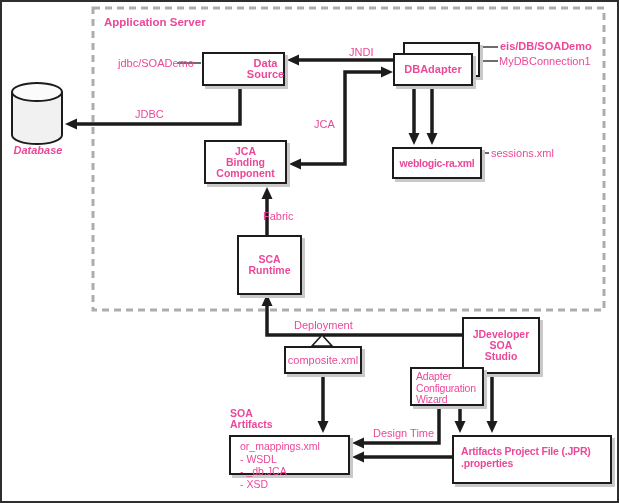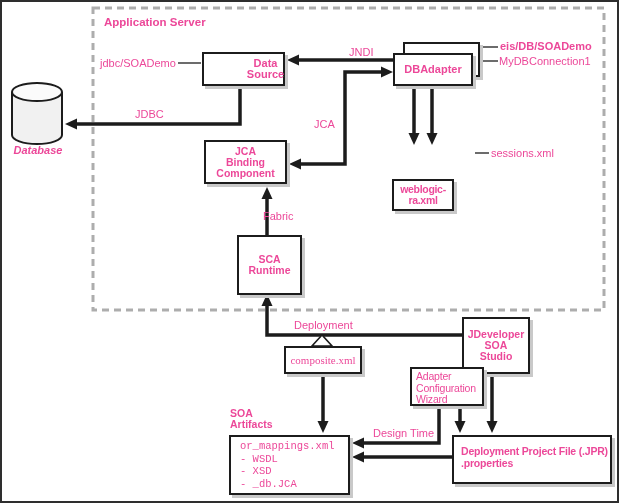--- a/index.html
+++ b/index.html
@@ -9,30 +9,30 @@
     font-family:"Liberation Sans",sans-serif;color:#ec4899;
     -webkit-font-smoothing:antialiased;
   }
   #wires{position:absolute;left:0;top:0;width:619px;height:503px;}
   .box{
     position:absolute;background:#fff;border:2px solid #1c1c1c;box-sizing:border-box;
     display:flex;flex-direction:column;align-items:center;justify-content:center;
     font-weight:bold;font-size:10.5px;line-height:11px;text-align:center;
     box-shadow:3px 3px 0 #c9c9c9;
   }
-  .box.plain{font-weight:normal;font-family:Liberation Serif, serif;}
+  .box.plain{font-weight:normal;}
   .lbl{position:absolute;font-size:11px;line-height:12px;white-space:nowrap;}
   .lbl.bold{font-weight:bold;}
   .tight{letter-spacing:-0.3px;}
   #app-server-label{font-size:11.5px;font-weight:bold;}
   #soa-heading{position:absolute;left:228px;top:406px;font-size:10.5px;font-weight:bold;line-height:11px;}
   #soa-artifacts-box{
-    position:absolute;left:227px;top:433px;width:121px;height:60px;background:#fff;
+    position:absolute;left:227px;top:433px;width:121px;height:40px;background:#fff;
     border:2px solid #1c1c1c;box-sizing:border-box;box-shadow:3px 3px 0 #c9c9c9;
-    font-size:10.5px;line-height:12.5px;padding:3px 0 0 9px;font-family:Liberation Mono, monospace;
+    font-size:10.5px;line-height:12.5px;padding:3px 0 0 9px;
   }
   #jpr-box{
     position:absolute;left:450px;top:433px;width:160px;height:49px;background:#fff;
     border:2px solid #1c1c1c;box-sizing:border-box;box-shadow:3px 3px 0 #c9c9c9;
     font-size:10.5px;font-weight:bold;line-height:12px;padding:8px 0 0 7px;letter-spacing:-0.2px;
   }
   #wizard-box{
     position:absolute;left:408px;top:365px;width:74px;height:39px;background:#fff;
     border:2px solid #1c1c1c;box-sizing:border-box;box-shadow:3px 3px 0 #c9c9c9;
     font-size:10.5px;line-height:11.5px;padding:2px 0 0 4px;letter-spacing:-0.2px;
@@ -94,74 +94,74 @@
     <polygon points="320,333 310,344 330,344" fill="#ffffff" stroke="#1c1c1c" stroke-width="1.6"></polygon>
   </svg>
 
   <div id="app-server-label" class="lbl" style="left:102px;top:14px;">Application Server</div>
 
   <div class="lbl bold" style="left:8px;top:142px;width:56px;text-align:center;font-style:italic;">Database</div>
 
   <div class="box" style="left:200px;top:50px;width:83px;height:34px;font-size:11px;padding-left:44px;">
     <span>Data Source</span>
   </div>
-  <div class="lbl" style="left:98px;top:55px;">jdbc/SOADemo</div>
+  <div class="lbl" style="left:116px;top:55px;">jdbc/SOADemo</div>
 
   <div class="box" style="left:401px;top:40px;width:77px;height:35px;"></div>
   <div class="box" style="left:391px;top:51px;width:80px;height:33px;font-size:11px;">
     <span>DBAdapter</span>
   </div>
   <div class="lbl" style="left:498px;top:38px;font-weight:bold;">eis/DB/SOADemo</div>
   <div class="lbl" style="left:497px;top:53px;">MyDBConnection1</div>
 
-  <div class="box tight" style="left:390px;top:145px;width:62px;height:32px;margin-top:32px;">
+  <div class="box tight" style="left:390px;top:145px;width:90px;height:32px;">
     <span>weblogic-ra.xml</span>
   </div>
   <div class="lbl" style="left:489px;top:145px;">sessions.xml</div>
 
   <div class="box" style="left:202px;top:138px;width:83px;height:44px;">
     <span class="line">JCA</span>
     <span class="line">Binding</span>
     <span class="line">Component</span>
   </div>
 
   <div class="box" style="left:235px;top:233px;width:65px;height:60px;">
     <span class="line">SCA</span>
     <span class="line">Runtime</span>
   </div>
 
   <div class="box plain" style="left:282px;top:344px;width:78px;height:28px;font-size:11px;">
     <span>composite.xml</span>
   </div>
 
-  <div class="box" style="left:460px;top:315px;width:68px;height:57px;">
+  <div class="box" style="left:460px;top:315px;width:78px;height:57px;">
     <span class="line">JDeveloper</span>
     <span class="line">SOA</span>
     <span class="line">Studio</span>
   </div>
 
   <div id="wizard-box">
     <span class="line">Adapter</span>
     <span class="line">Configuration</span>
     <span class="line">Wizard</span>
   </div>
 
   <div id="soa-heading">
     <span class="line">SOA</span>
     <span class="line">Artifacts</span>
   </div>
   <div id="soa-artifacts-box">
     <span class="line">or_mappings.xml</span>
     <span class="line">- WSDL</span>
+    <span class="line">- _db.JCA</span>
     <span class="line">- XSD</span>
-    <span class="line">- _db.JCA</span>
   </div>
 
   <div id="jpr-box">
-    <span class="line">Deployment Project File (.JPR)</span>
+    <span class="line">Artifacts Project File (.JPR)</span>
     <span class="line">.properties</span>
   </div>
 
   <div class="lbl" style="left:312px;top:44px;margin-left:35px;">JNDI</div>
   <div class="lbl" style="left:312px;top:116px;">JCA</div>
   <div class="lbl" style="left:133px;top:106px;">JDBC</div>
   <div class="lbl" style="left:261px;top:208px;">Fabric</div>
   <div class="lbl" style="left:292px;top:317px;">Deployment</div>
   <div class="lbl" style="left:371px;top:425px;">Design Time</div>
 

